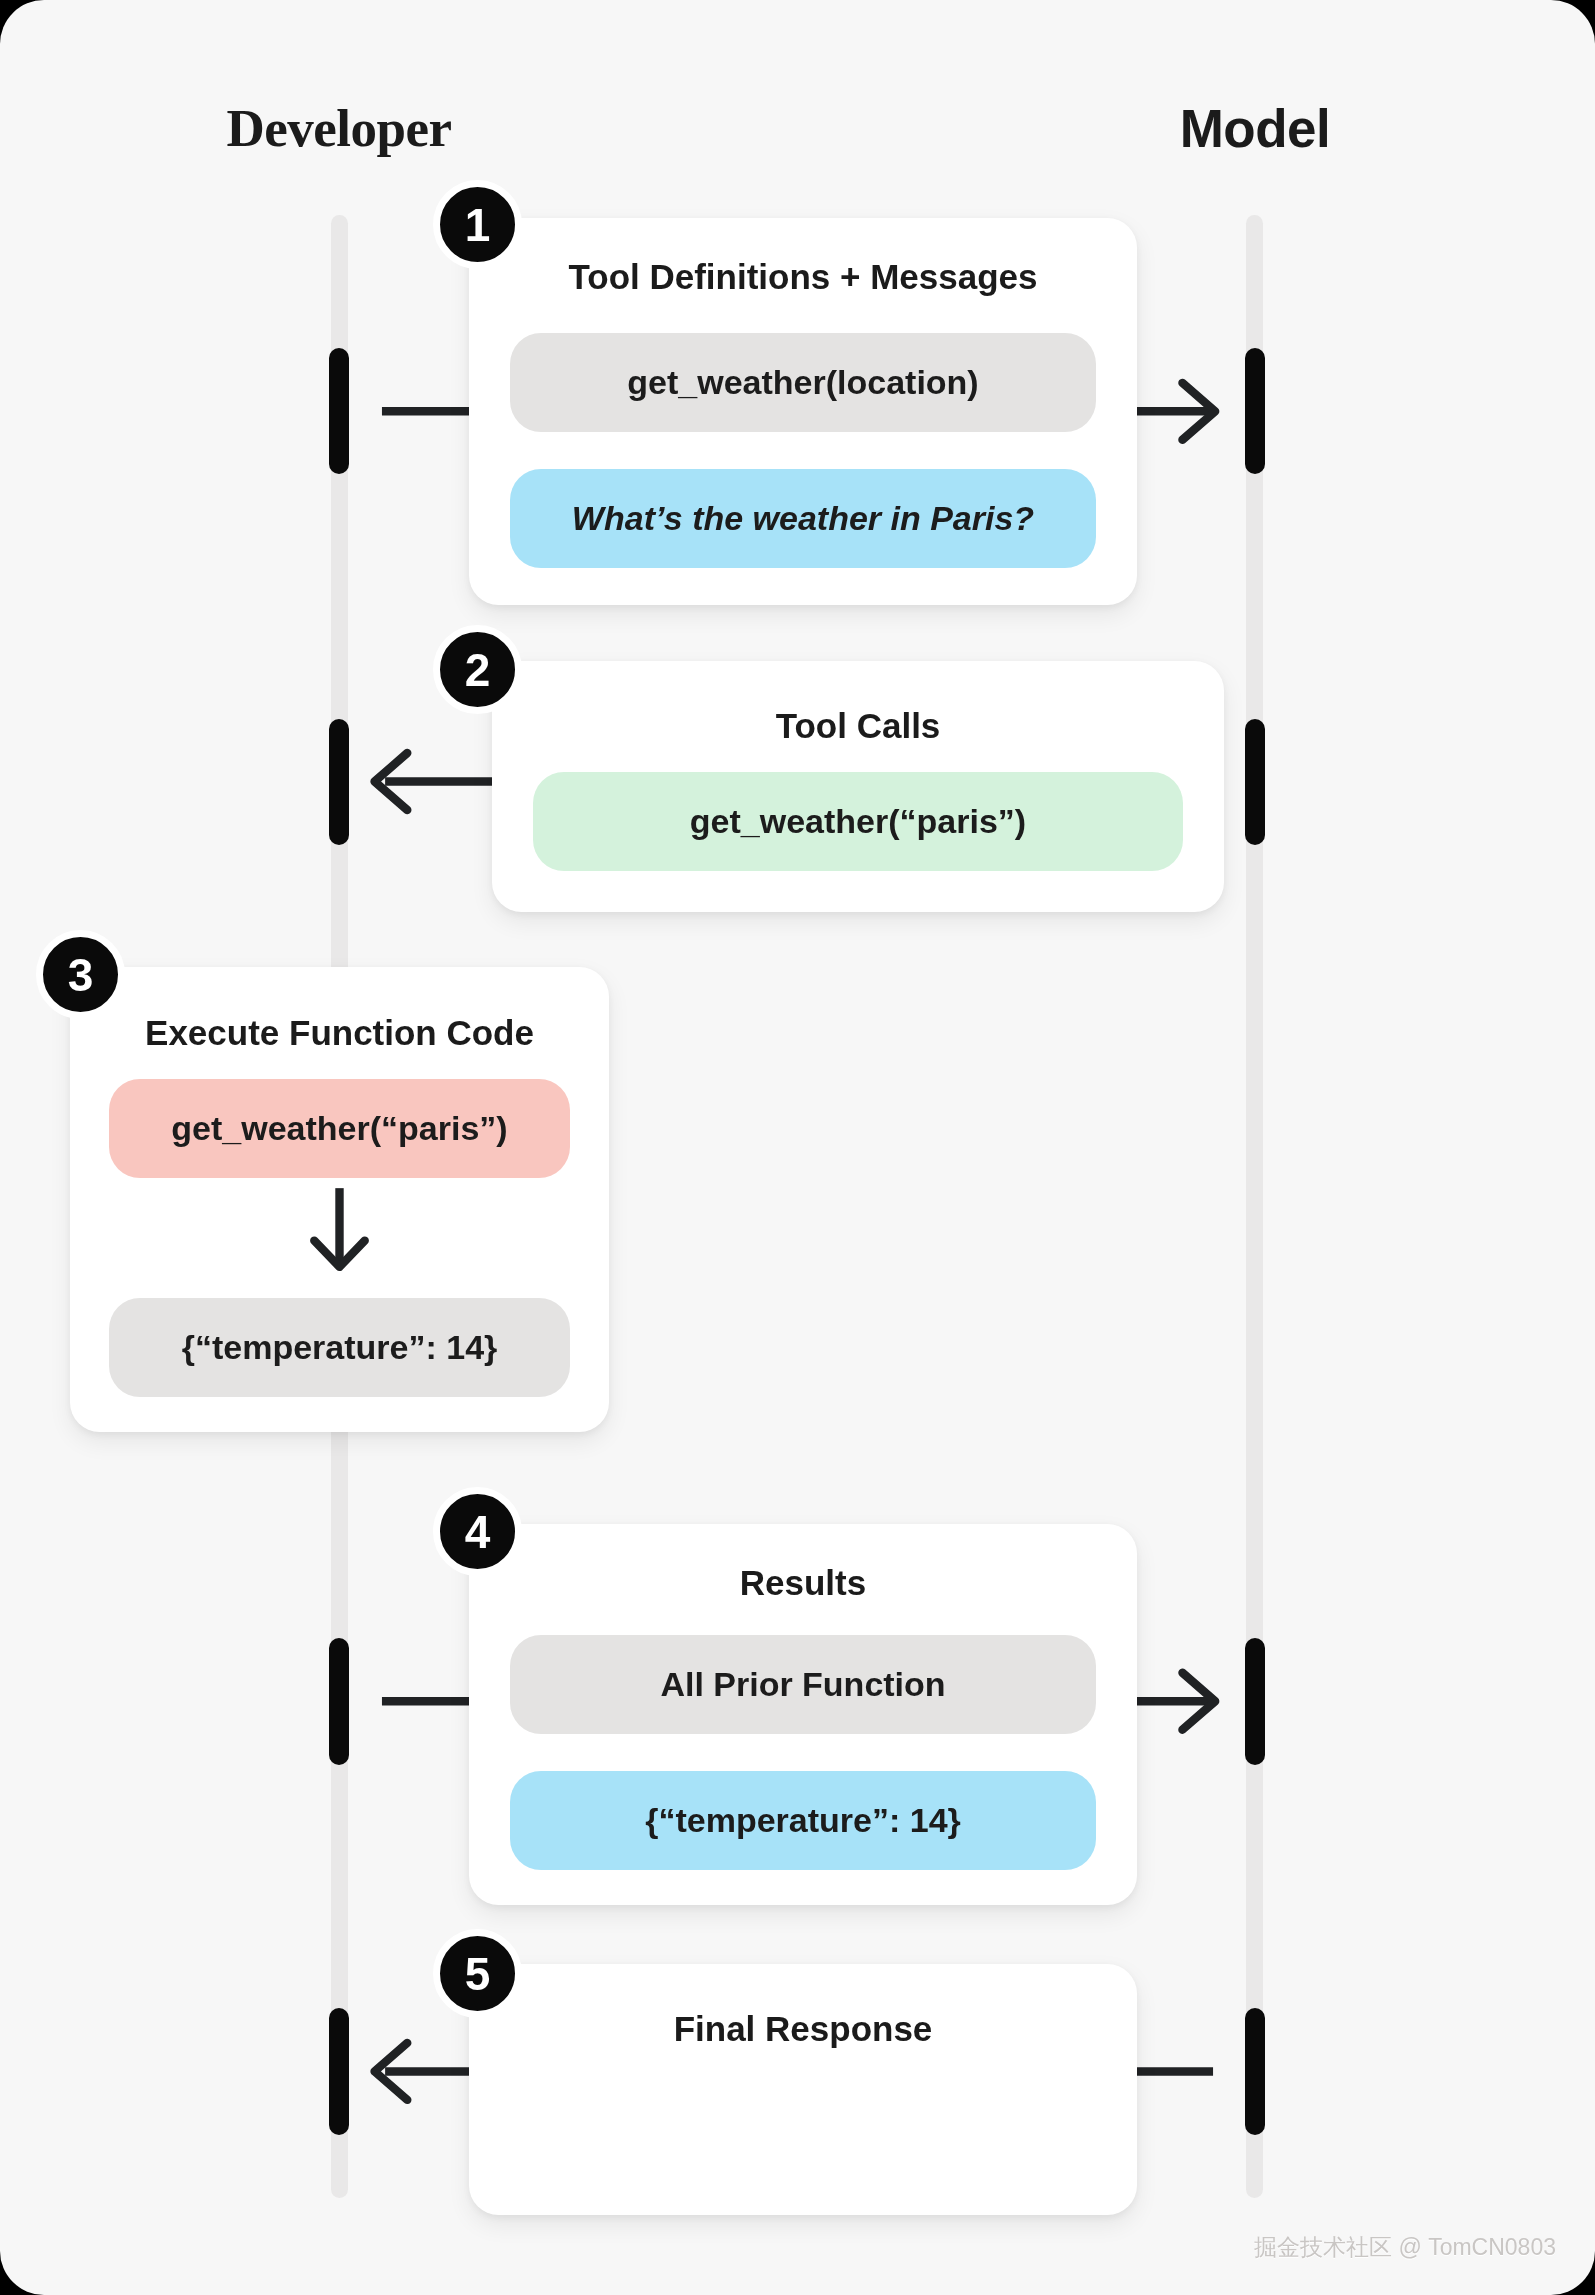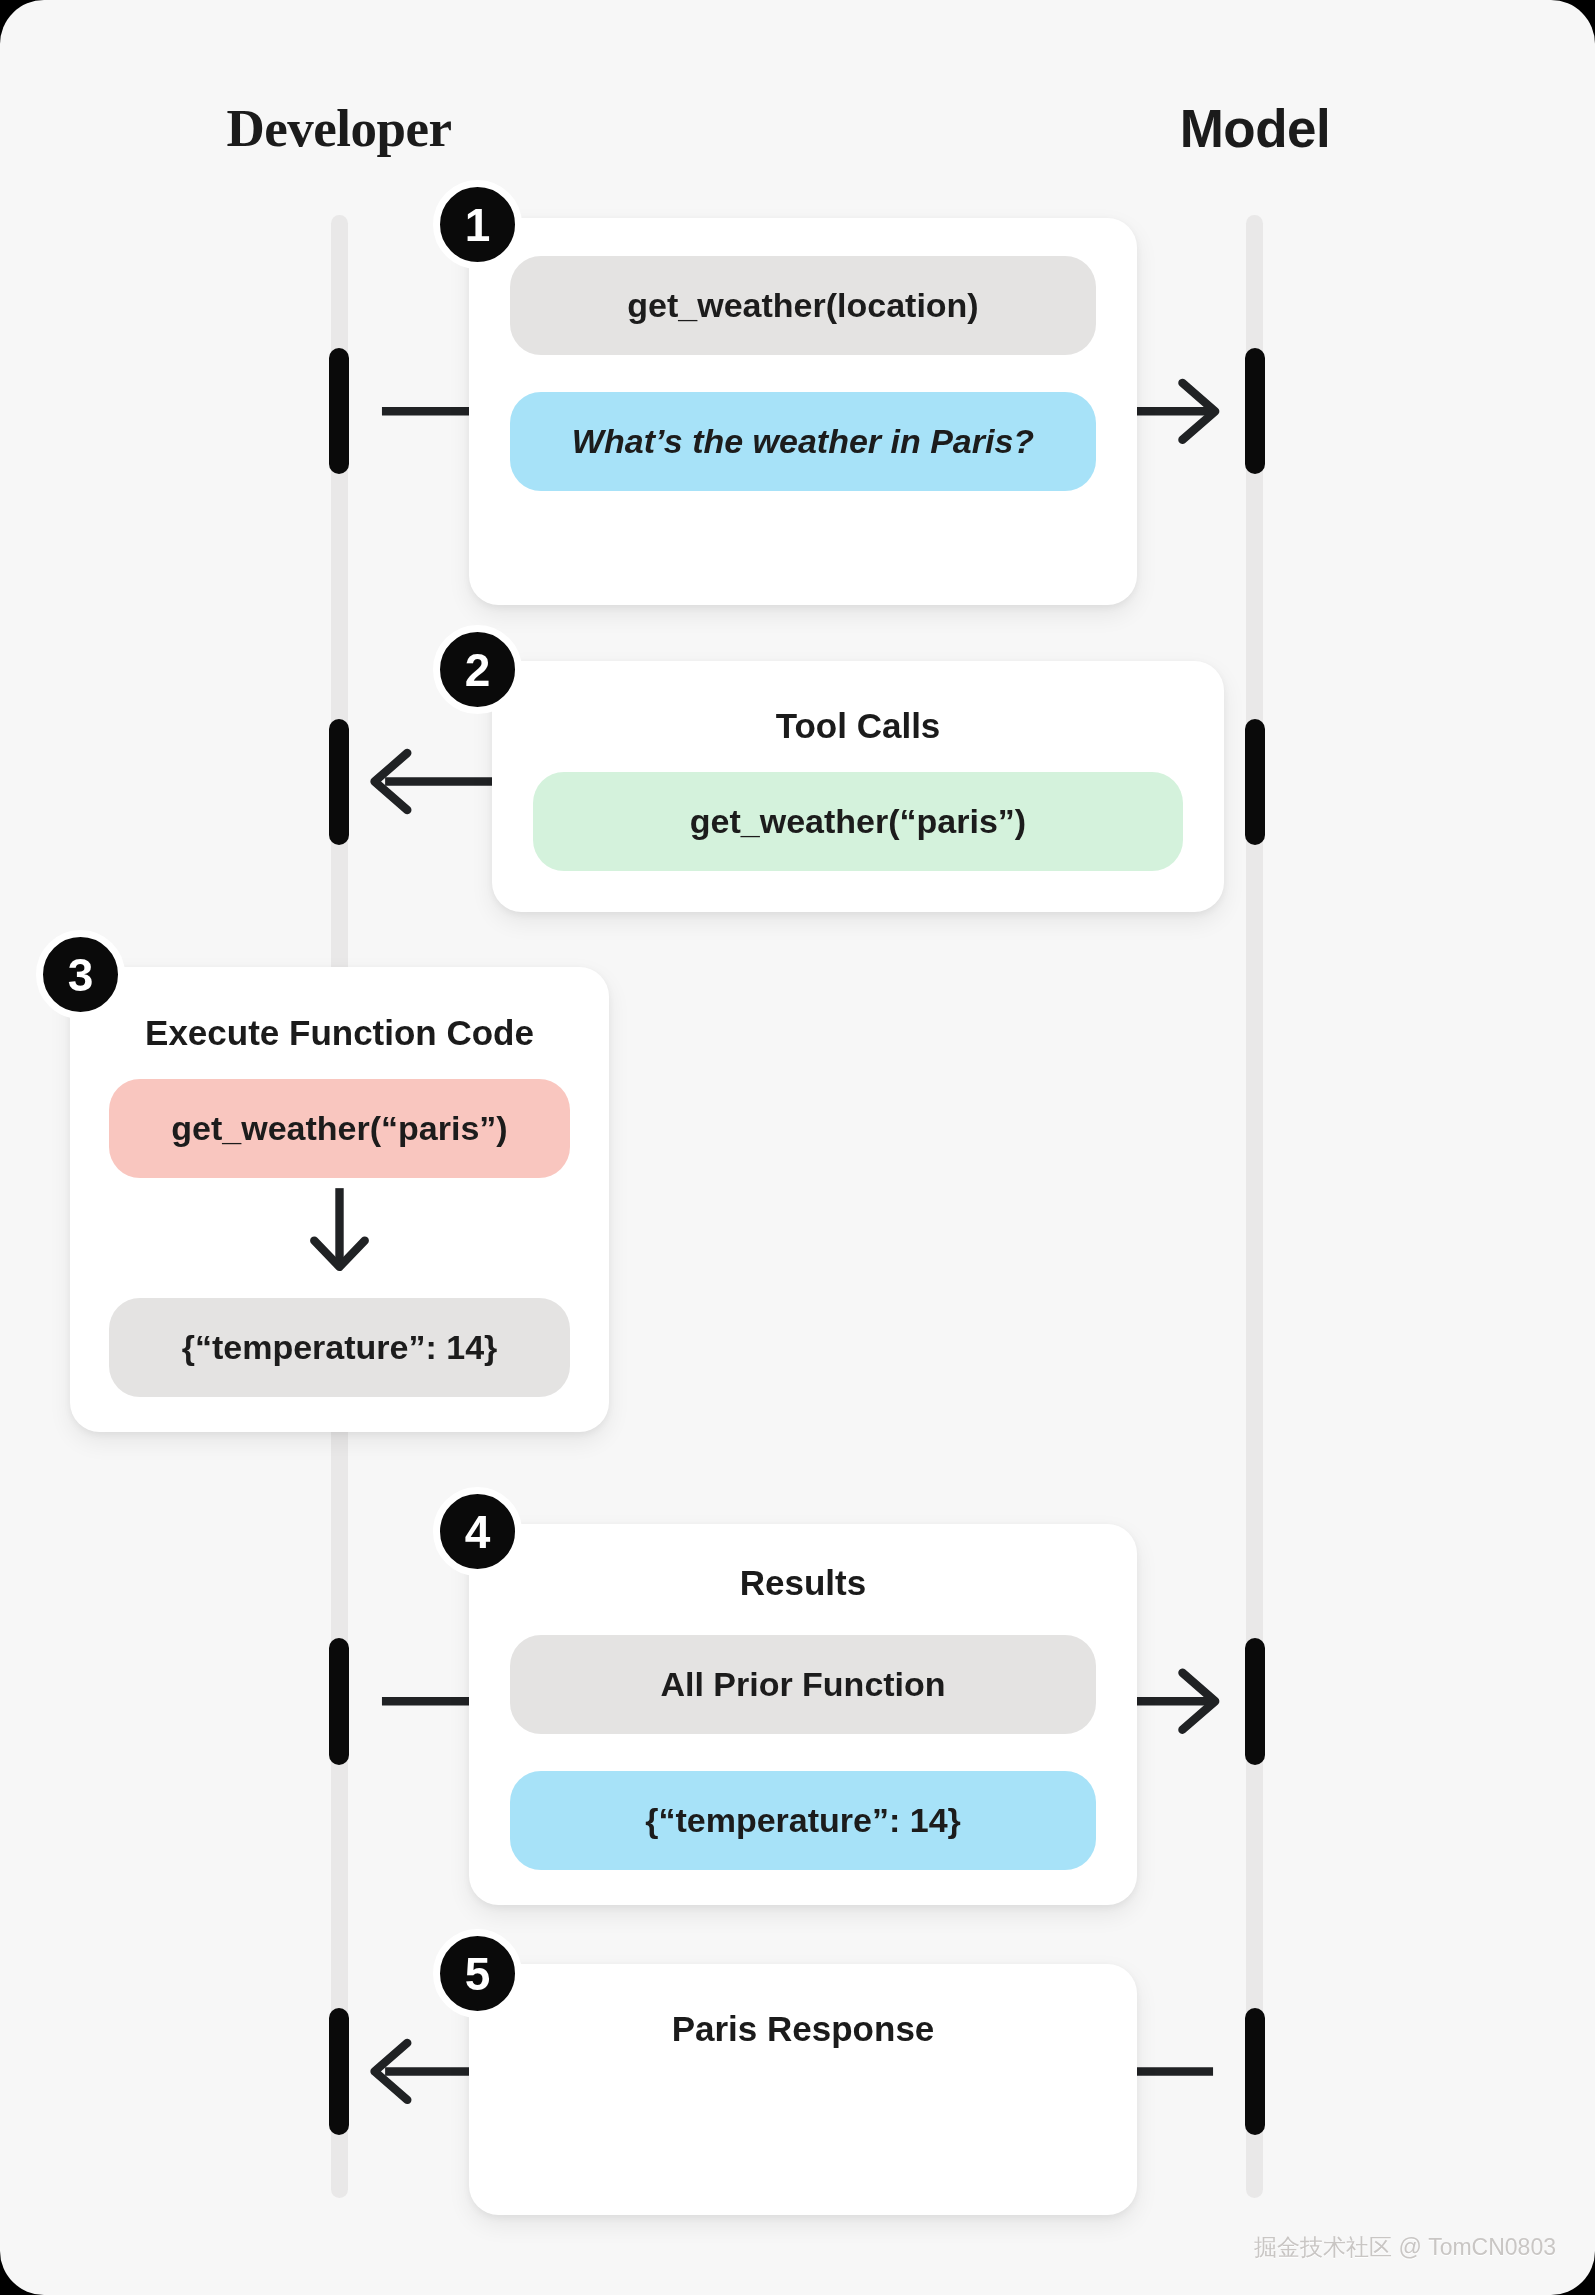--- a/index.html
+++ b/index.html
@@ -103,20 +103,21 @@
       <line class="arrow-line" x1="724" y1="3226" x2="2296" y2="3226"></line>
       <polyline class="arrow-head" points="2242,3172 2304,3226 2242,3280"></polyline>
     </g>
     <g>
       <line class="arrow-line" x1="730" y1="3928" x2="2300" y2="3928"></line>
       <polyline class="arrow-head" points="772,3874 710,3928 772,3982"></polyline>
     </g>
   </svg>
 
   <div class="card c1">
+    <div class="card-title">Tool Definitions + Messages</div>
     <div class="pill pill-gray">get_weather(location)</div>
     <div class="pill pill-blue">What’s the weather in Paris?</div>
   </div>
 
   <div class="card c2">
     <div class="card-title">Tool Calls</div>
     <div class="pill pill-green">get_weather(“paris”)</div>
   </div>
 
   <div class="card c3">
@@ -129,21 +130,21 @@
     <div class="pill pill-gray">{“temperature”: 14}</div>
   </div>
 
   <div class="card c4">
     <div class="card-title">Results</div>
     <div class="pill pill-gray">All Prior Function</div>
     <div class="pill pill-blue">{“temperature”: 14}</div>
   </div>
 
   <div class="card c5">
-    <div class="card-title">Paris Response</div>
+    <div class="card-title">Final Response</div>
   </div>
 
   <div class="badge b1">1</div>
   <div class="badge b2">2</div>
   <div class="badge b3">3</div>
   <div class="badge b4">4</div>
   <div class="badge b5">5</div>
 
   <div class="watermark">掘金技术社区 @ TomCN0803</div>
 </div>

